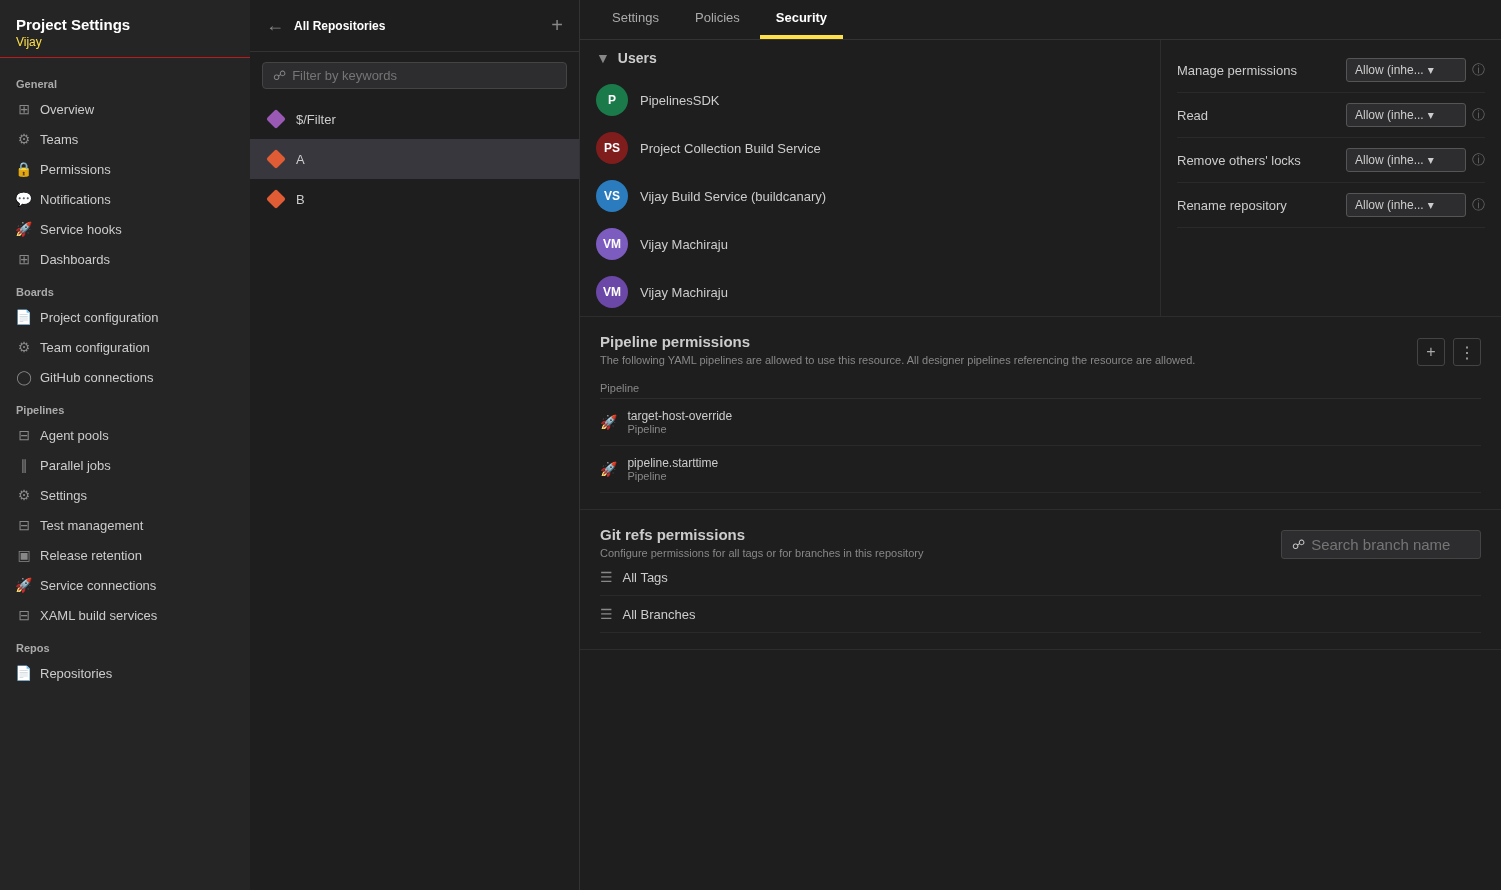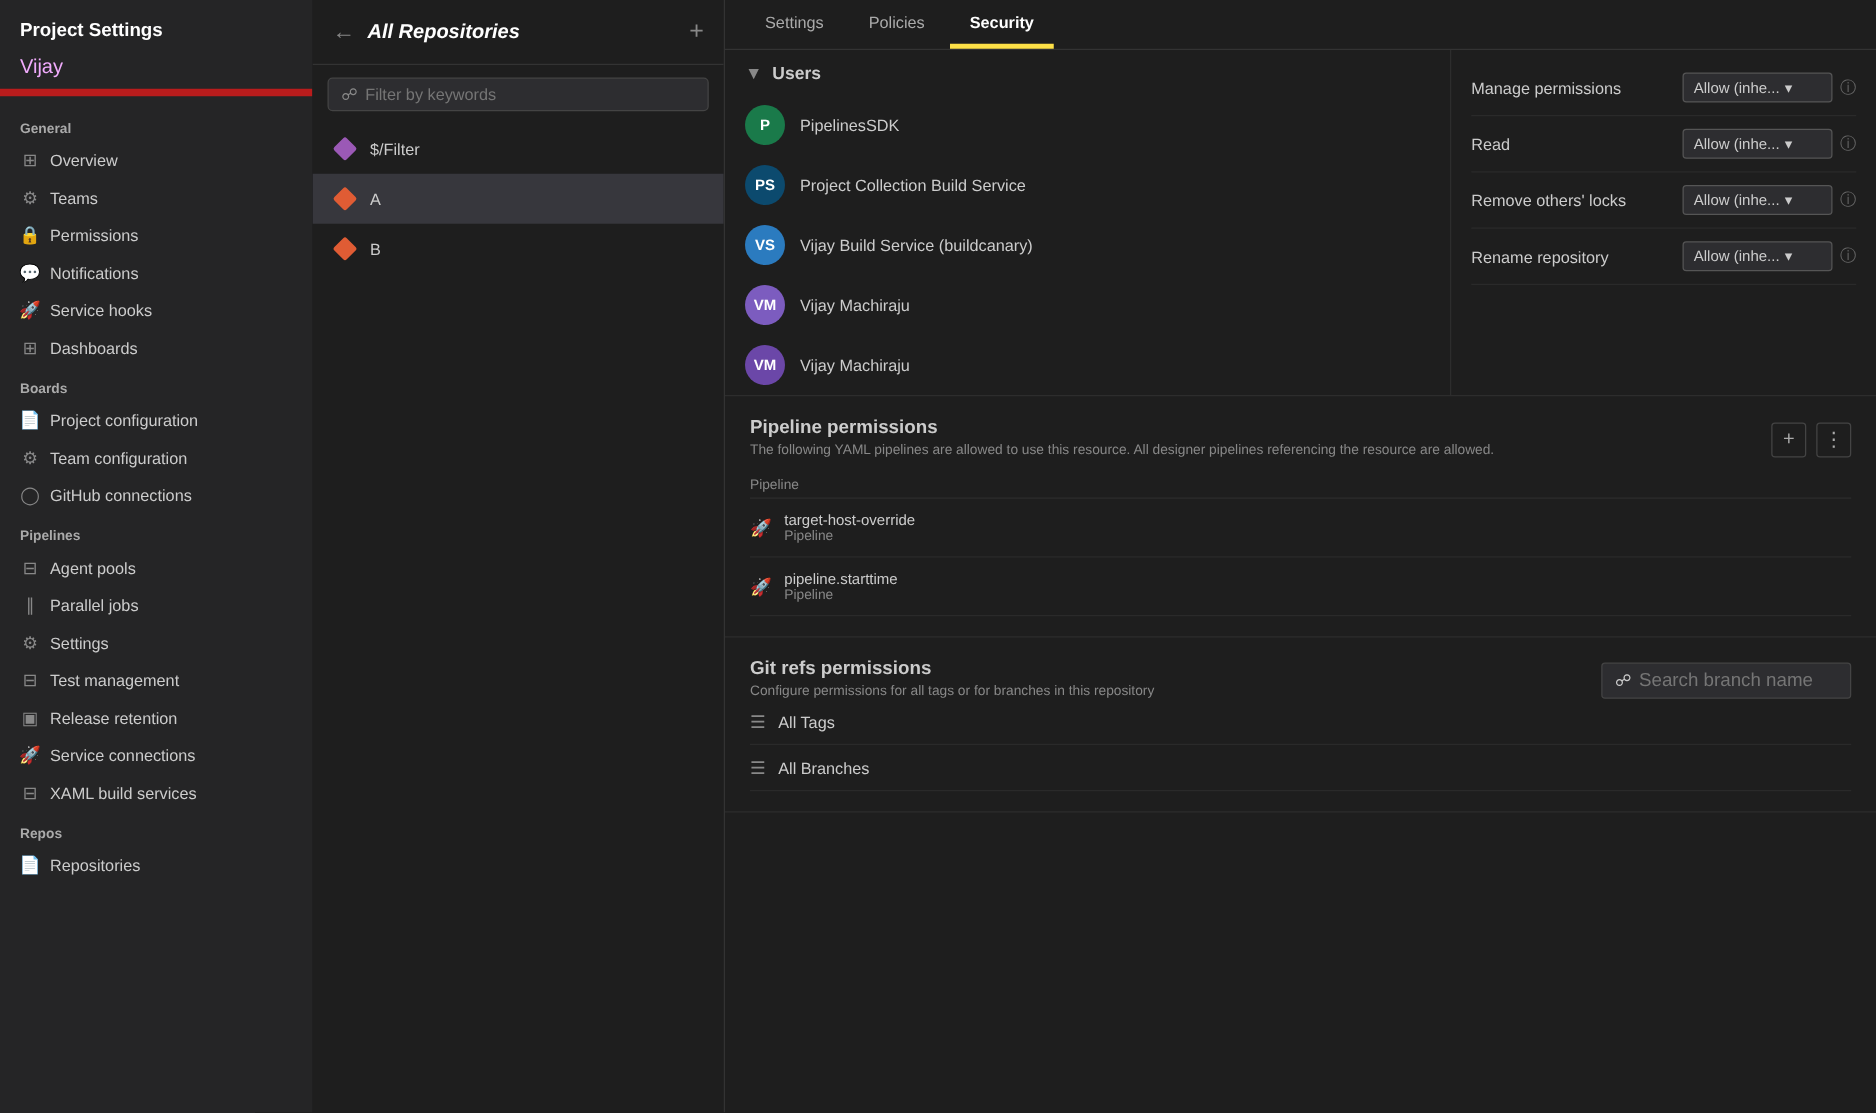--- a/index.html
+++ b/index.html
@@ -17,32 +17,32 @@
     .sidebar {
       width: 250px;
       min-width: 250px;
       background: #252526;
       height: 100%;
       overflow-y: auto;
       padding-bottom: 20px;
     }
     .sidebar-header {
       padding: 16px 16px 8px;
-      border-bottom: 6px solid #b91c1c;
+      border-bottom: 1px solid #b91c1c;
       margin-bottom: 8px;
     }
     .sidebar-title {
       font-size: 15px;
       font-weight: 600;
       color: #ffffff;
     }
     .sidebar-subtitle {
-      font-size: 16px;
-      color: #f0abfc;
-      margin-top: 12px;
+      font-size: 12px;
+      color: #fde047;
+      margin-top: 2px;
     }
     .sidebar-section-label {
       padding: 12px 16px 4px;
       font-size: 11px;
       font-weight: 700;
       color: #aaa;
       text-transform: none;
       letter-spacing: 0;
     }
     .sidebar-item {
@@ -81,24 +81,23 @@
       justify-content: space-between;
       padding: 14px 16px;
       border-bottom: 1px solid #333;
     }
     .middle-header-left {
       display: flex;
       align-items: center;
       gap: 10px;
     }
     .middle-header-title {
-      font-size: 16px;
+      font-size: 12px;
       font-weight: 600;
       color: #fff;
-      font-style: italic;
     }
     .back-btn {
       background: none;
       border: none;
       color: #888;
       cursor: pointer;
       font-size: 18px;
       display: flex;
       align-items: center;
     }
@@ -217,21 +216,21 @@
       border-radius: 50%;
       display: flex;
       align-items: center;
       justify-content: center;
       font-size: 12px;
       font-weight: 600;
       color: #fff;
       flex-shrink: 0;
     }
     .avatar-green { background: #1a7a4a; }
-    .avatar-pink { background: #0c4a6e; }
+    .avatar-pink { background: #7f1d1d; }
     .avatar-blue { background: #2b7bbf; }
     .avatar-purple { background: #7c5cbf; }
     .avatar-purple2 { background: #6b47a8; }
 
     .user-name { font-size: 13px; color: #ccc; }
 
     
     .permissions-col {
       min-width: 340px;
       padding: 8px 16px;

